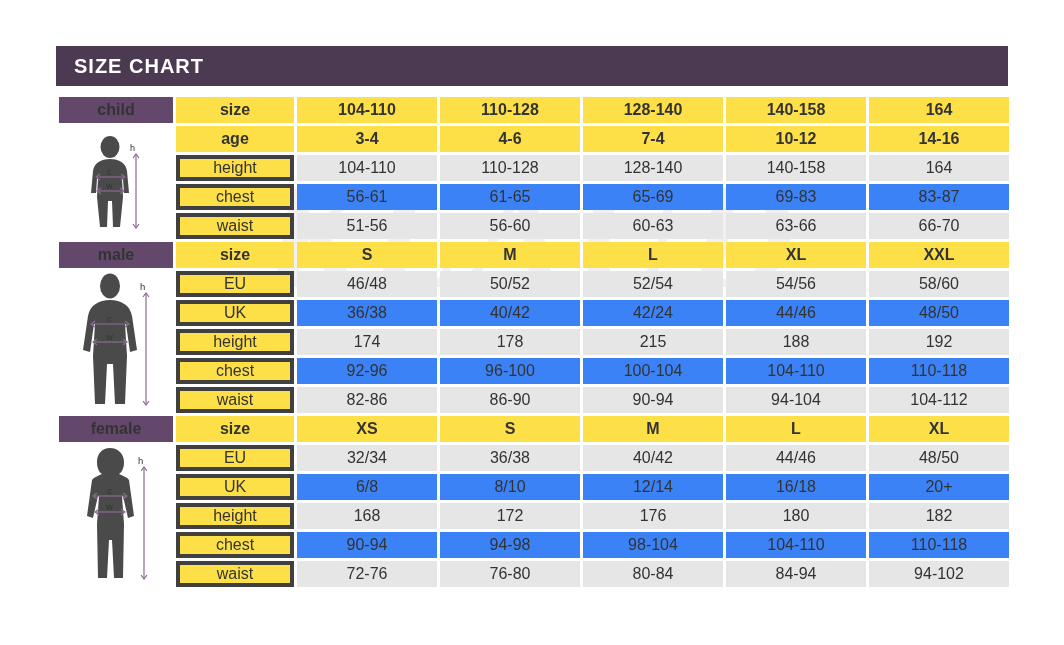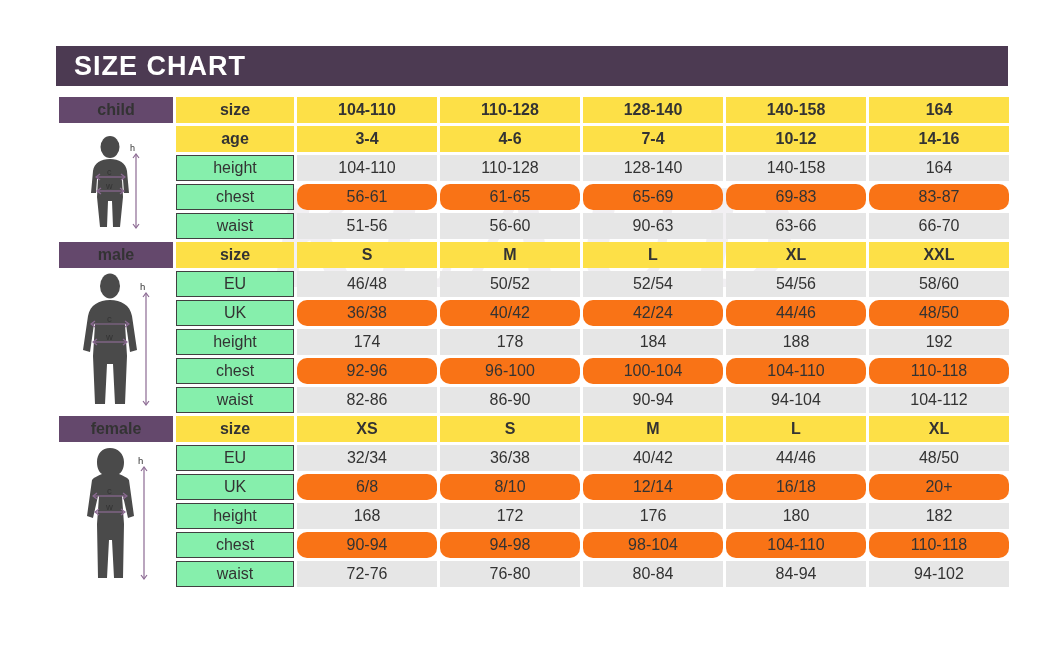--- a/index.html
+++ b/index.html
@@ -42,21 +42,21 @@
   .title-bar {
     background: #4c3a52;
     height: 40px;
     display: flex;
     align-items: center;
     padding-left: 18px;
     margin-bottom: 8px;
   }
   .title-bar .title {
     color: #ffffff;
-    font-size: 27px;
+    font-size: 20px;
     font-weight: bold;
     letter-spacing: 1px;
   }
   
   table.chart {
     border-collapse: separate;
     border-spacing: 3px 3px;
     width: 952px;
     table-layout: fixed;
   }
@@ -80,29 +80,28 @@
     font-size: 16px;
   }
   .cell-group {
     background: #64486c;
     color: #ffffff;
     font-weight: bold;
     font-size: 17px;
     margin-left: 48px;
   }
   .cell-rowlabel {
-    background: #86efac;
-    border: 1px solid #404040;
+    background: #fde047;
+    border: 4px solid #404040;
     color: #333333;
     font-size: 16px;
   }
   .cell-value-dark {
-    background: #f97316;
+    background: #3b82f6;
     color: #333333;
-    border-radius: 10px;
   }
   .cell-value-light {
     background: #e6e6e6;
     color: #333333;
   }
 
   .figure-cell {
     background: transparent;
     vertical-align: middle;
   }
@@ -205,21 +204,21 @@
           <td class="cell-value-dark">61-65</td>
           <td class="cell-value-dark">65-69</td>
           <td class="cell-value-dark">69-83</td>
           <td class="cell-value-dark">83-87</td>
         </tr>
 
         <tr>
           <td class="cell-rowlabel">waist</td>
           <td class="cell-value-light">51-56</td>
           <td class="cell-value-light">56-60</td>
-          <td class="cell-value-light">90-63</td>
+          <td class="cell-value-light">60-63</td>
           <td class="cell-value-light">63-66</td>
           <td class="cell-value-light">66-70</td>
         </tr>
 
         <tr>
           <td class="cell-group">male</td>
           <td class="cell-header">size</td>
           <td class="cell-header">S</td>
           <td class="cell-header">M</td>
           <td class="cell-header">L</td>
@@ -270,21 +269,21 @@
           <td class="cell-value-dark">40/42</td>
           <td class="cell-value-dark">42/24</td>
           <td class="cell-value-dark">44/46</td>
           <td class="cell-value-dark">48/50</td>
         </tr>
 
         <tr>
           <td class="cell-rowlabel">height</td>
           <td class="cell-value-light">174</td>
           <td class="cell-value-light">178</td>
-          <td class="cell-value-light">184</td>
+          <td class="cell-value-light">215</td>
           <td class="cell-value-light">188</td>
           <td class="cell-value-light">192</td>
         </tr>
 
         <tr>
           <td class="cell-rowlabel">chest</td>
           <td class="cell-value-dark">92-96</td>
           <td class="cell-value-dark">96-100</td>
           <td class="cell-value-dark">100-104</td>
           <td class="cell-value-dark">104-110</td>

